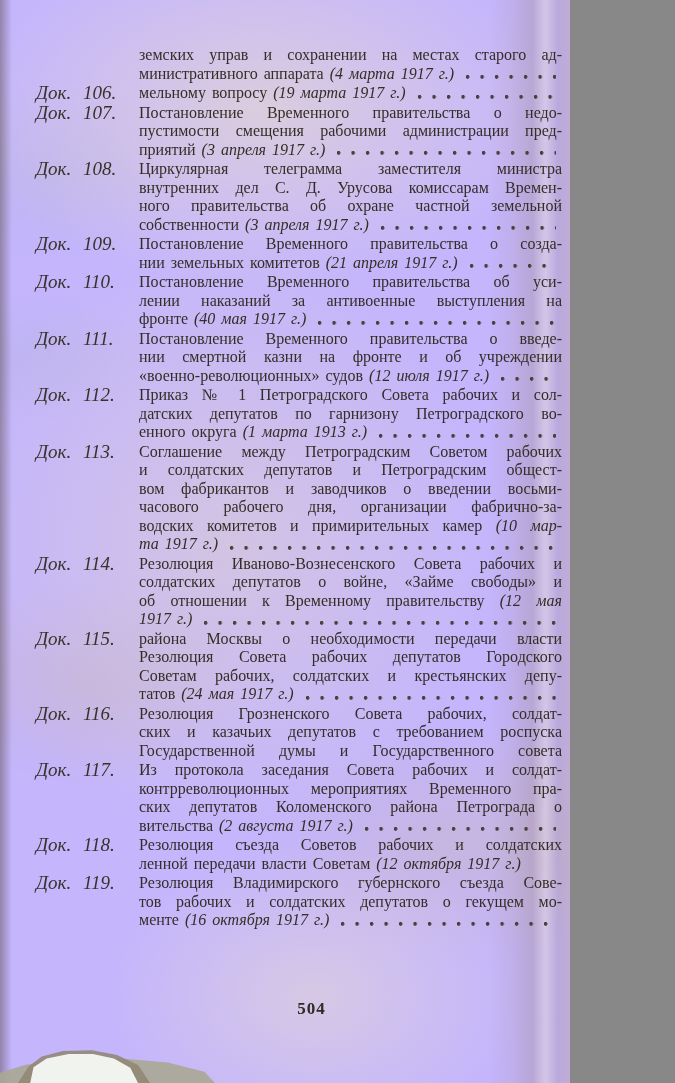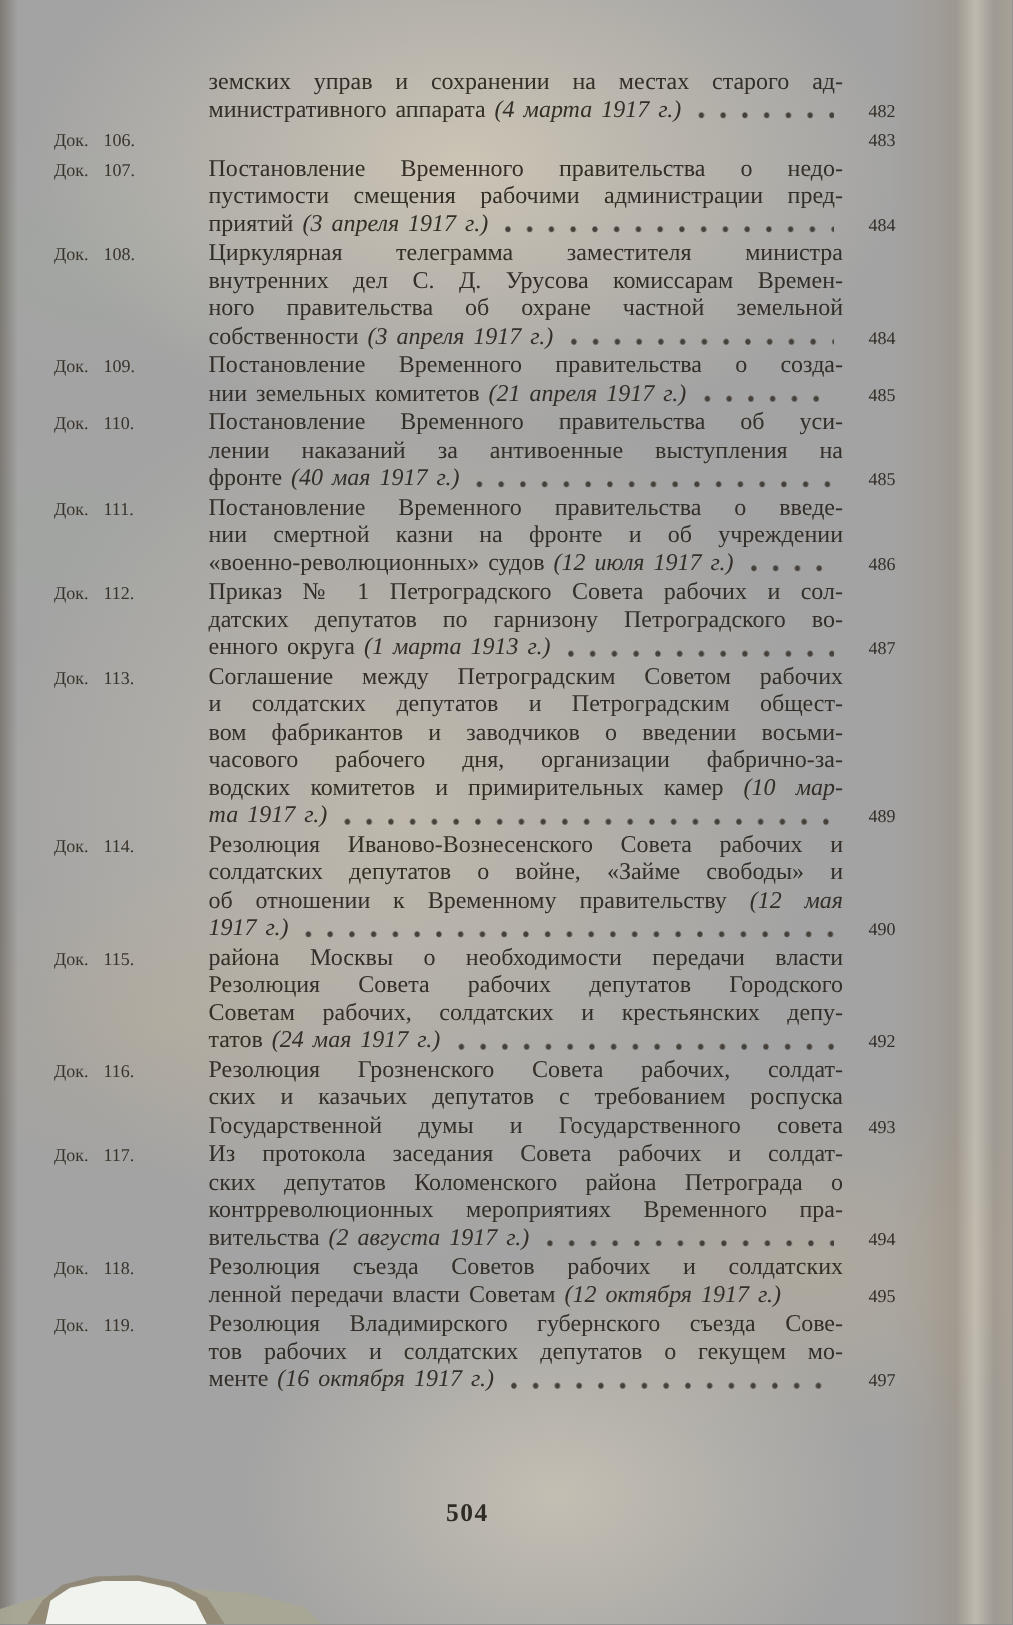--- a/index.html
+++ b/index.html
@@ -1,20 +1,20 @@
 <!DOCTYPE html>
 <html lang="ru"><head>
 <meta charset="utf-8">
 <style>
   html,body{margin:0;padding:0;background:#888;}
   .page{
     position:relative;
-    width:675px;height:1083px;
+    width:570px;height:1083px;
     overflow:hidden;
-    background-color:#a3a3a3;
+    background-color:#c4b5fd;
     font-family:"Liberation Serif","DejaVu Serif",serif;
     color:#332e27;
   }
   
   .page::before{
     content:"";position:absolute;inset:0;pointer-events:none;
     background-image:
       radial-gradient(ellipse 420px 260px at 46% 10%, rgba(238,224,196,.55), rgba(238,224,196,0) 70%),
       radial-gradient(ellipse 380px 420px at 40% 50%, rgba(233,218,188,.40), rgba(233,218,188,0) 72%),
       radial-gradient(ellipse 300px 220px at 55% 92%, rgba(236,224,198,.45), rgba(236,224,198,0) 70%),
@@ -49,21 +49,21 @@
   }
   .tear-white{
     position:absolute;left:28px;top:1050px;width:110px;height:33px;
     background:#f1f3ee;
     clip-path:polygon(2% 100%,5% 52%,17% 26%,37% 12%,59% 12%,78% 26%,93% 54%,100% 100%);
   }
   
   .toc{position:absolute;left:36px;top:46px;width:561px;}
   .entry{display:grid;grid-template-columns:103px 423px 35px;margin-bottom:1px;}
   .doc-label{
-    font-size:12px;line-height:18.5px;
+    font-style:italic;font-size:19px;line-height:18.5px;
     white-space:nowrap;word-spacing:7px;color:#38332b;
   }
   .line{
     font-size:16px;line-height:18.5px;word-spacing:2px;color:#332e27;
     text-align:justify;text-align-last:justify;
   }
   .line.last{display:flex;text-align:left;text-align-last:auto;}
   .line.last .line-text{white-space:nowrap;}
   .line i{font-style:italic;}
   .dots{
@@ -99,20 +99,24 @@
             <span class="line-text"><span>министративного аппарата </span><i>(4 марта 1917 г.)</i></span>
             <span class="dots"></span>
           </div>
         </div>
     <div class="page-ref">482</div>
   </div>
 
   <div class="entry">
     <div class="doc-label">Док. 106.</div>
     <div class="entry-lines">
+          <div class="line last">
+            <span class="line-text"><span>мельному вопросу </span><i>(19 марта 1917 г.)</i></span>
+            <span class="dots"></span>
+          </div>
         </div>
     <div class="page-ref">483</div>
   </div>
 
   <div class="entry">
     <div class="doc-label">Док. 107.</div>
     <div class="entry-lines">
           <div class="line"><span class="line-text"><span>Постановление Временного правительства о недо-</span></span></div>
           <div class="line"><span class="line-text"><span>пустимости смещения рабочими администрации пред-</span></span></div>
           <div class="line last">
@@ -239,22 +243,22 @@
           <div class="line"><span class="line-text"><span>ских и казачьих депутатов с требованием роспуска</span></span></div>
           <div class="line"><span class="line-text"><span>Государственной думы и Государственного совета</span></span></div>
         </div>
     <div class="page-ref">493</div>
   </div>
 
   <div class="entry">
     <div class="doc-label">Док. 117.</div>
     <div class="entry-lines">
           <div class="line"><span class="line-text"><span>Из протокола заседания Совета рабочих и солдат-</span></span></div>
+          <div class="line"><span class="line-text"><span>контрреволюционных мероприятиях Временного пра-</span></span></div>
           <div class="line"><span class="line-text"><span>ских депутатов Коломенского района Петрограда о</span></span></div>
-          <div class="line"><span class="line-text"><span>контрреволюционных мероприятиях Временного пра-</span></span></div>
           <div class="line last">
             <span class="line-text"><span>вительства </span><i>(2 августа 1917 г.)</i></span>
             <span class="dots"></span>
           </div>
         </div>
     <div class="page-ref">494</div>
   </div>
 
   <div class="entry">
     <div class="doc-label">Док. 118.</div>

